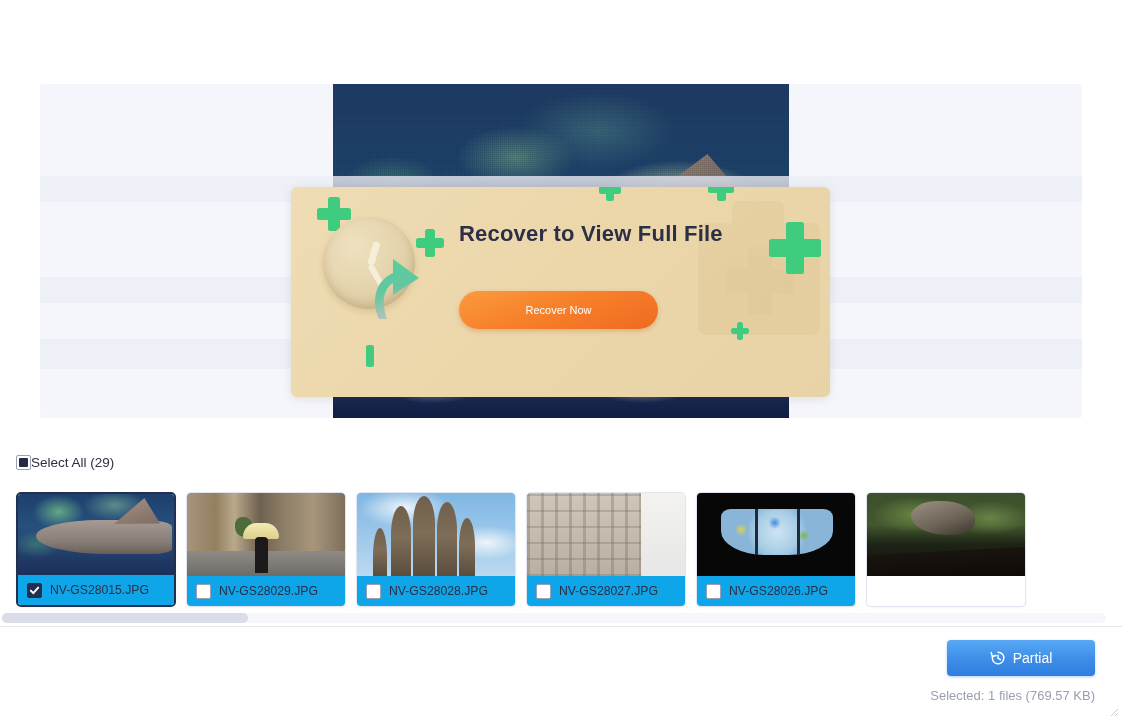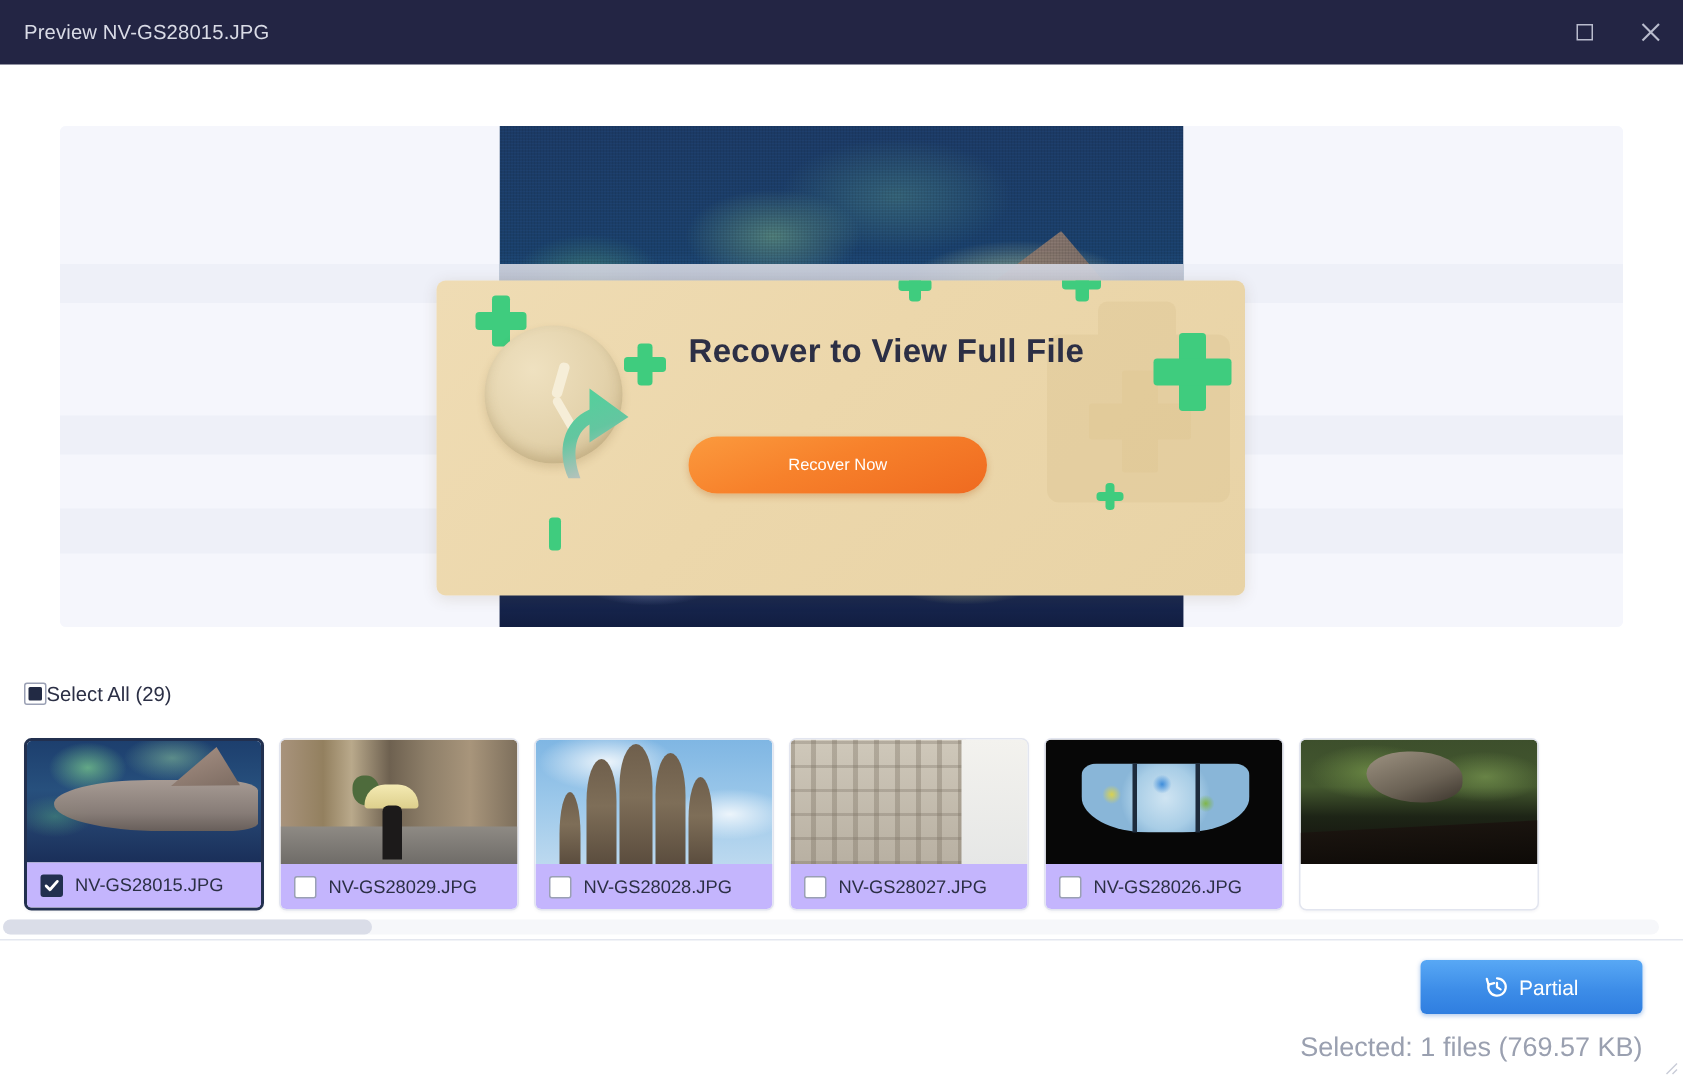--- a/index.html
+++ b/index.html
@@ -249,21 +249,21 @@
   }
   .thumb-selected {
     border: 2px solid #22304f;
   }
   .thumb-img {
     width: 100%; height: 83px; position: relative; overflow: hidden;
   }
   .thumb-selected .thumb-img { height: 81px; }
   .thumb-foot {
     flex: 1; display: flex; align-items: center; gap: 8px;
-    padding: 0 9px; background: #c4b5fd;
+    padding: 0 9px; background: #0ea5e9;
   }
   .thumb-name {
     font-size: 12.2px; color: #2b2f45; white-space: nowrap;
     overflow: hidden; text-overflow: ellipsis;
   }
 
   
   .art-shark {
     position: absolute; inset: 0;
     background:
@@ -398,46 +398,32 @@
     border: none; border-radius: 4px;
     background: linear-gradient(180deg, #58a8f5 0%, #3d8de8 55%, #2f7ee0 100%);
     color: #fff; font-size: 14px;
     font-family: "Liberation Sans", sans-serif;
     display: flex; align-items: center; justify-content: center; gap: 7px;
     cursor: pointer;
     box-shadow: 0 1px 3px rgba(40,110,200,0.35);
   }
   .footer-status {
     position: absolute; right: 27px; top: 688px;
-    font-size: 18px; color: #9aa0b0; white-space: nowrap;
+    font-size: 13px; color: #9aa0b0; white-space: nowrap;
   }
   .resize-grip {
     position: absolute; right: 3px; bottom: 3px;
     width: 10px; height: 10px;
   }
 </style>
 </head>
 <body>
 
 <div class="window">
 
-  <div class="titlebar">
-    <div class="titlebar-title">Preview NV-GS28015.JPG</div>
-    <div class="titlebar-buttons">
-      <div class="tb-btn">
-        <span class="tb-square"></span>
-      </div>
-      <div class="tb-btn tb-close">
-        <svg width="15" height="15" viewBox="0 0 15 15">
-          <line x1="2" y1="2" x2="13" y2="13" stroke="#b9bccd" stroke-width="1.4"></line>
-          <line x1="13" y1="2" x2="2" y2="13" stroke="#b9bccd" stroke-width="1.4"></line>
-        </svg>
-      </div>
-    </div>
-  </div>
 
   <div class="preview-area">
     <div class="preview-side preview-side-l">
       <div class="preview-side-band" style="top:92px;height:26px;"></div>
       <div class="preview-side-band" style="top:193px;height:26px;"></div>
       <div class="preview-side-band" style="top:255px;height:30px;"></div>
     </div>
     <div class="preview-side preview-side-r">
       <div class="preview-side-band" style="top:92px;height:26px;"></div>
       <div class="preview-side-band" style="top:193px;height:26px;"></div>

